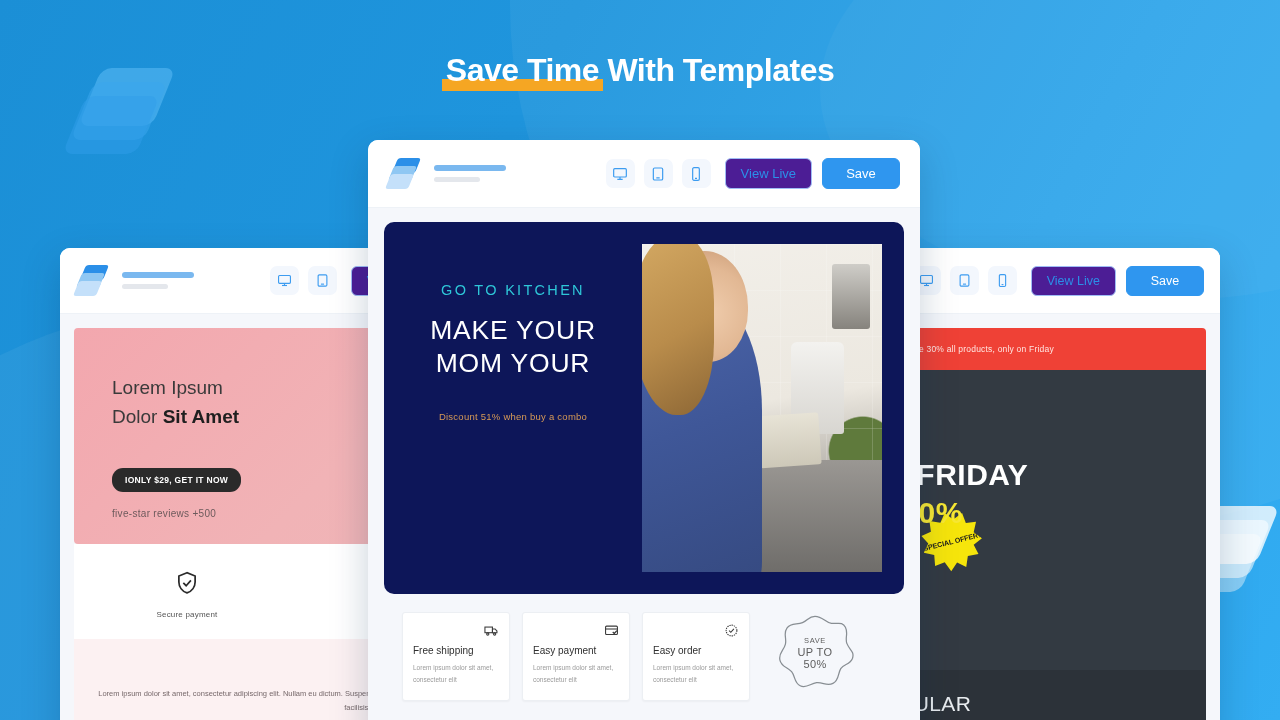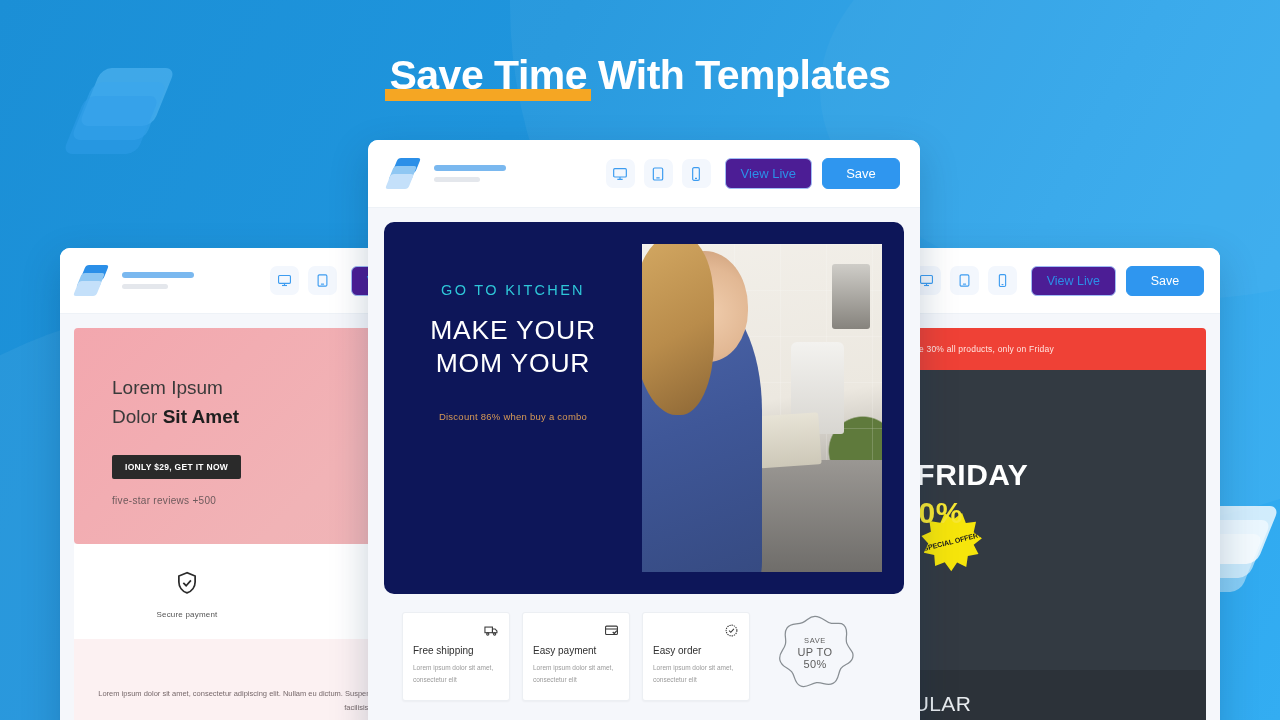--- a/index.html
+++ b/index.html
@@ -58,21 +58,21 @@
 
   
   .headline {
     position: absolute; left: 0; right: 0; top: 52px;
     text-align: center;
     z-index: 30;
   }
   .headline h1 {
     display: inline-block;
     position: relative;
-    font-size: 41px;
+    font-size: 32px;
     font-weight: bold;
     color: #ffffff;
     letter-spacing: -0.5px;
     white-space: nowrap;
     text-align: right;
   }
   .hl-mark {
     position: relative;
     display: inline-block;
     z-index: 2;
@@ -181,26 +181,26 @@
     border-radius: 4px;
     background: linear-gradient(135deg, #f3a7ae 0%, #f1b3b6 60%, #eeb6b8 100%);
     padding: 46px 0 0 38px;
   }
   .pink-hero h2 {
     font-size: 19px; font-weight: normal; color: #3a3a3a; line-height: 1.5;
   }
   .pink-hero h2 b { font-weight: bold; color: #1f1f1f; }
   .pill-dark {
     display: inline-block;
-    margin-top: 24px;
+    margin-top: 37px;
     background: #2a2a2a; color: #fff;
     font-size: 8.5px; font-weight: bold;
     letter-spacing: .3px;
     padding: 7px 13px;
-    border-radius: 2px;
+    border-radius: 11px;
   }
   .tiny-note {
     margin-top: 16px;
     font-size: 10px; color: #6d5a5c; letter-spacing: .3px;
   }
   .left-features {
     display: flex;
     background: #fff;
     padding: 26px 0 20px 0;
   }
@@ -615,21 +615,21 @@
     </div>
 
     <div class="canvas">
       <div class="kitchen-hero">
         <div class="kh-left">
           <div class="kh-eyebrow">GO TO KITCHEN</div>
           <div class="kh-title">
             <span>MAKE YOUR</span><br>
             <span>MOM YOUR</span>
           </div>
-          <div class="kh-sub">Discount 86% when buy a combo</div>
+          <div class="kh-sub">Discount 51% when buy a combo</div>
         </div>
         <div class="kh-photo">
           <div class="ph-tiles"></div>
           <div class="ph-jar"></div>
           <div class="ph-appliance"></div>
           <div class="ph-counter"></div>
           <div class="ph-carton"></div>
           <div class="ph-person"></div>
           <div class="ph-head"></div>
           <div class="ph-hair"></div>

